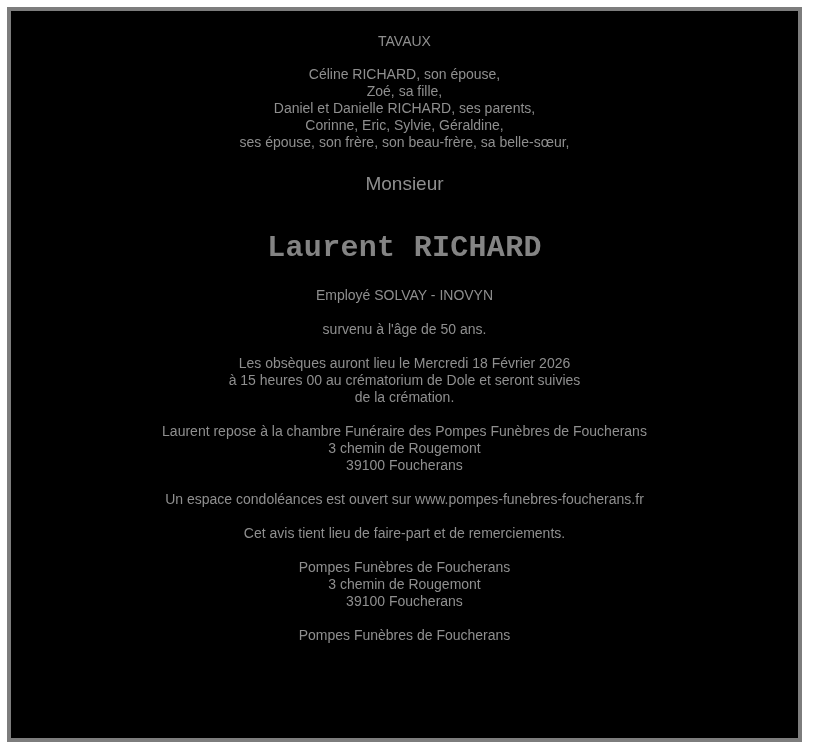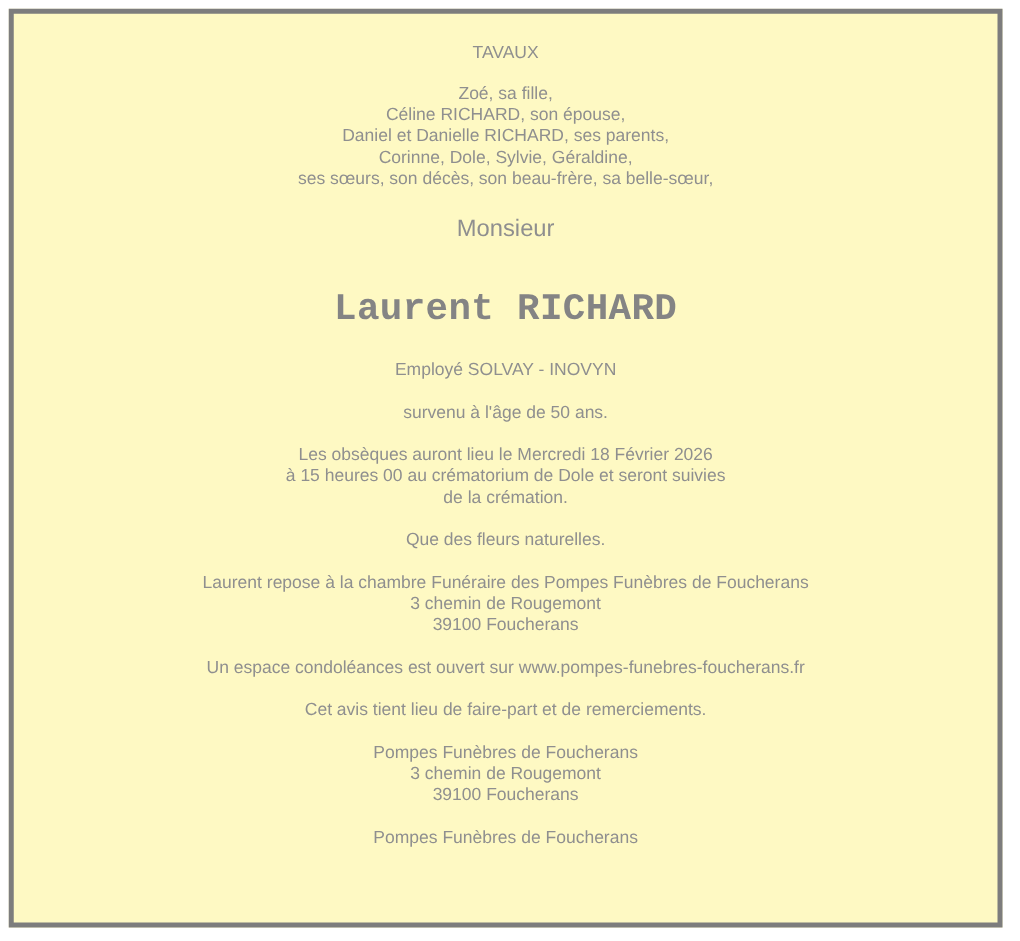--- a/index.html
+++ b/index.html
@@ -10,21 +10,21 @@
     height: 753px;
     overflow: hidden;
   }
   .notice-frame {
     position: absolute;
     left: 7px;
     top: 7px;
     width: 787px;
     height: 721px;
     border: 4px solid #7d7d7d;
-    background: #fef9c3;
+    background: #000000;
     font-family: "Liberation Sans", "DejaVu Sans", sans-serif;
     color: #8f8f8f;
     text-align: center;
     box-sizing: content-box;
     padding-top: 6px;
   }
   .p {
     margin: 16px 30px;
     font-size: 14px;
     line-height: 17px;
@@ -50,43 +50,42 @@
   .mt-lg { margin-top: 17px; }
 </style>
 </head>
 <body>
 
 <div class="notice-frame">
 
   <p class="p">TAVAUX</p>
 
   <p class="p">
+    <span class="line">Céline RICHARD, son épouse,</span>
     <span class="line">Zoé, sa fille,</span>
-    <span class="line">Céline RICHARD, son épouse,</span>
     <span class="line">Daniel et Danielle RICHARD, ses parents,</span>
-    <span class="line">Corinne, Dole, Sylvie, Géraldine,</span>
-    <span class="line">ses sœurs, son décès, son beau-frère, sa belle-sœur,</span>
+    <span class="line">Corinne, Eric, Sylvie, Géraldine,</span>
+    <span class="line">ses épouse, son frère, son beau-frère, sa belle-sœur,</span>
   </p>
 
 
   <p class="p civility">Monsieur</p>
 
   <h1 class="deceased-name">Laurent RICHARD</h1>
 
   <p class="p">Employé SOLVAY - INOVYN</p>
 
   <p class="p mt-lg">survenu à l'âge de 50 ans.</p>
 
   <p class="p mt-lg">
     <span class="line">Les obsèques auront lieu le Mercredi 18 Février 2026</span>
     <span class="line">à 15 heures 00 au crématorium de Dole et seront suivies</span>
     <span class="line">de la crémation.</span>
   </p>
 
-  <p class="p mt-lg">Que des fleurs naturelles.</p>
 
   <p class="p mt-lg">
     <span class="line">Laurent repose à la chambre Funéraire des Pompes Funèbres de Foucherans</span>
     <span class="line">3 chemin de Rougemont</span>
     <span class="line">39100 Foucherans</span>
   </p>
 
   <p class="p mt-lg">Un espace condoléances est ouvert sur www.pompes-funebres-foucherans.fr</p>
 
   <p class="p mt-lg">Cet avis tient lieu de faire-part et de remerciements.</p>

